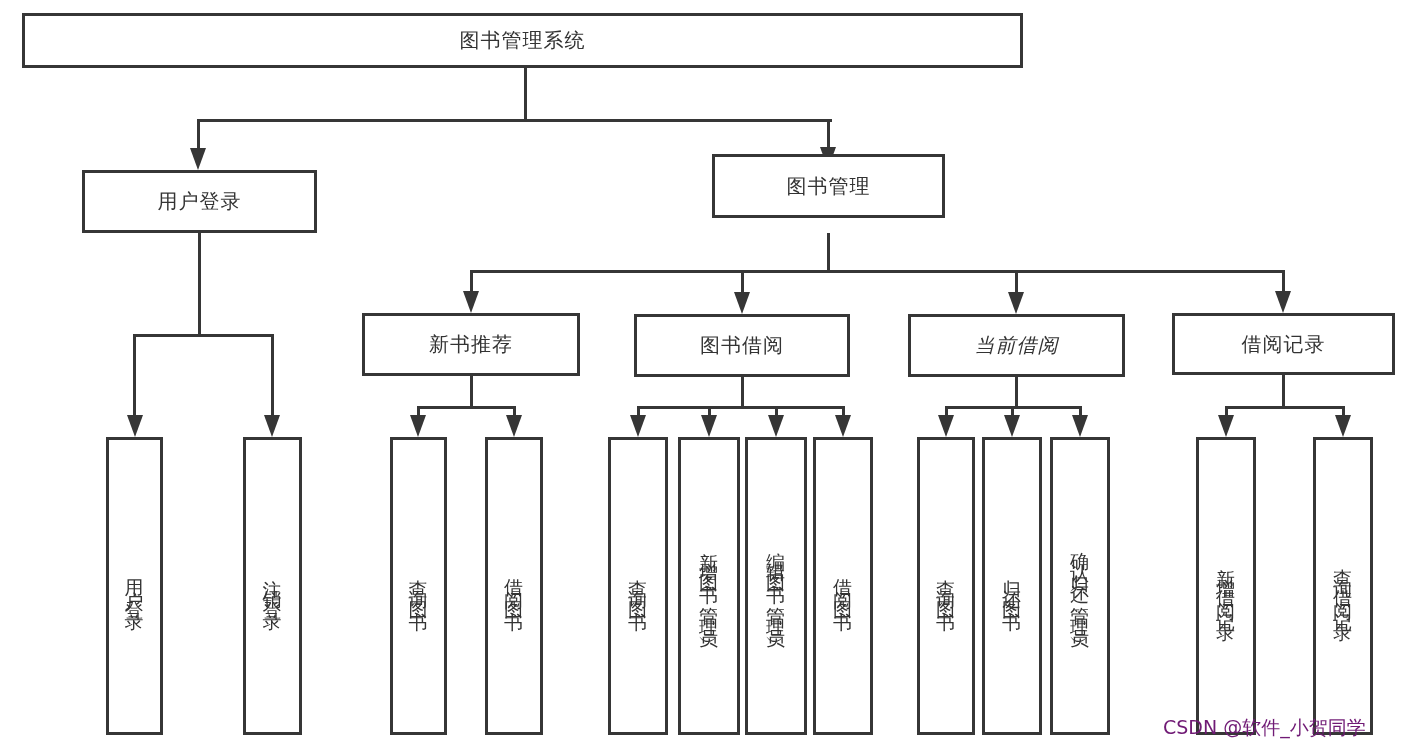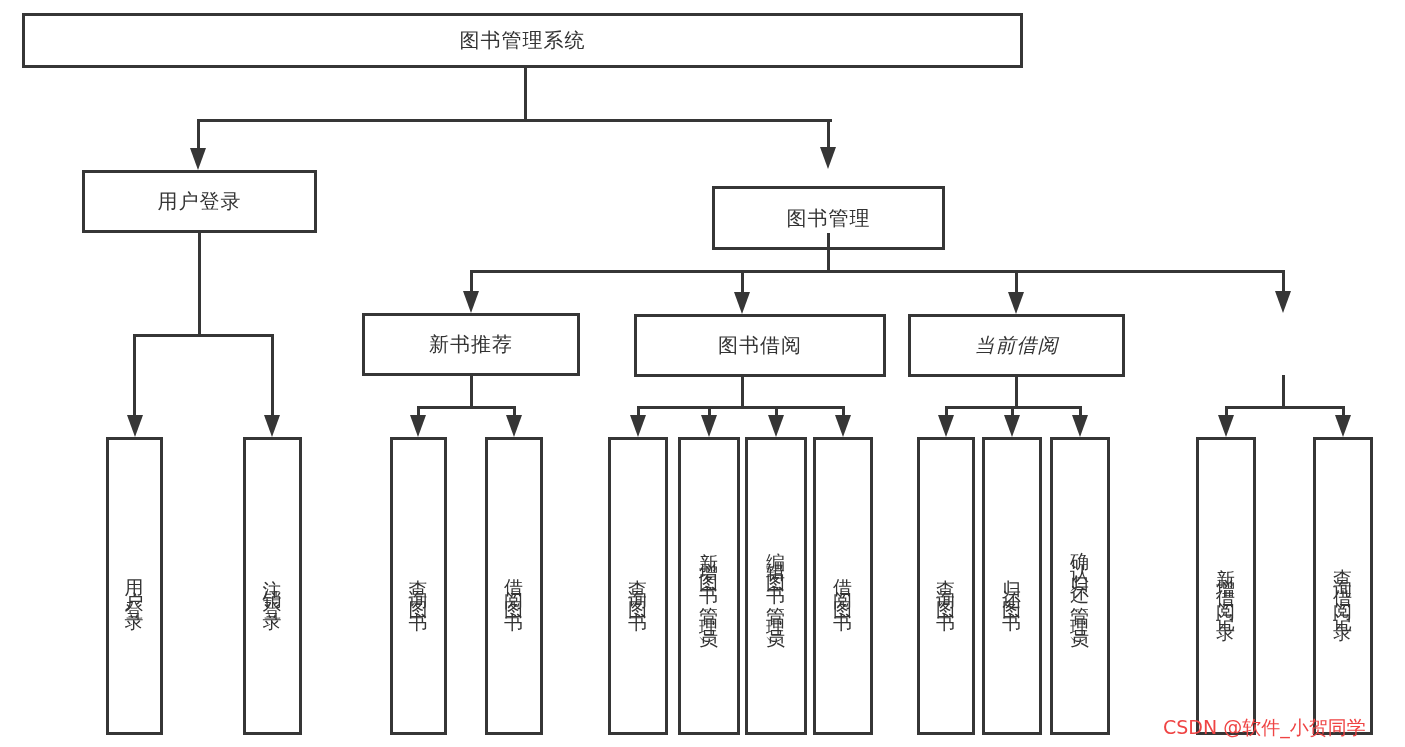--- a/index.html
+++ b/index.html
@@ -18,21 +18,21 @@
     font-size:19px;color:#333333;letter-spacing:11px;line-height:1;
   }
   .vline{position:absolute;width:3px;background:#363636;}
   .hline{position:absolute;height:3px;background:#363636;}
   .arrowhead{
     position:absolute;width:0;height:0;
     border-left:8px solid transparent;border-right:8px solid transparent;
     border-top:22px solid #363636;
   }
   .watermark{
-    position:absolute;left:1163px;top:715px;font-size:19px;color:#ef4444;
+    position:absolute;left:1163px;top:715px;font-size:19px;color:#701a75;
     white-space:nowrap;
   }
 </style>
 </head>
 <body>
 
 <div id="canvas">
 
   <div class="box" style="left:22px;top:13px;width:1001px;height:55px;align-items:center;">
     <span class="hlabel">图书管理系统</span>
@@ -41,21 +41,21 @@
   <div class="vline" style="left:524px;top:68px;height:52px;"></div>
   <div class="hline" style="left:198px;top:119px;width:634px;"></div>
   <div class="vline" style="left:197px;top:119px;height:33px;"></div>
   <div class="arrowhead" style="left:190px;top:148px;"></div>
   <div class="vline" style="left:827px;top:119px;height:33px;"></div>
   <div class="arrowhead" style="left:820px;top:147px;"></div>
 
   <div class="box" style="left:82px;top:170px;width:235px;height:63px;">
     <span class="hlabel">用户登录</span>
   </div>
-  <div class="box" style="left:712px;top:186px;width:233px;height:64px;">
+  <div class="box" style="left:712px;top:154px;width:233px;height:64px;">
     <span class="hlabel">图书管理</span>
   </div>
 
   <div class="vline" style="left:198px;top:233px;height:103px;"></div>
   <div class="hline" style="left:134px;top:334px;width:140px;"></div>
   <div class="vline" style="left:133px;top:334px;height:84px;"></div>
   <div class="arrowhead" style="left:127px;top:415px;"></div>
   <div class="vline" style="left:271px;top:334px;height:84px;"></div>
   <div class="arrowhead" style="left:264px;top:415px;"></div>
 
@@ -66,25 +66,28 @@
   <div class="vline" style="left:741px;top:270px;height:24px;"></div>
   <div class="arrowhead" style="left:734px;top:292px;"></div>
   <div class="vline" style="left:1015px;top:270px;height:24px;"></div>
   <div class="arrowhead" style="left:1008px;top:292px;"></div>
   <div class="vline" style="left:1282px;top:270px;height:24px;"></div>
   <div class="arrowhead" style="left:1275px;top:291px;"></div>
 
   <div class="box" style="left:362px;top:313px;width:218px;height:63px;justify-content:center;">
     <span class="hlabel">新书推荐</span>
   </div>
-  <div class="box" style="left:634px;top:314px;width:252px;height:63px;">
+  <div class="box" style="left:634px;top:314px;width:216px;height:63px;">
     <span class="hlabel">图书借阅</span>
   </div>
   <div class="box" style="left:908px;top:314px;width:217px;height:63px;font-style:italic;">
     <span class="hlabel">当前借阅</span>
+  </div>
+  <div class="box" style="left:1172px;top:313px;width:223px;height:62px;">
+    <span class="hlabel">借阅记录</span>
   </div>
 
   <div class="vline" style="left:470px;top:376px;height:32px;"></div>
   <div class="hline" style="left:418px;top:406px;width:97px;"></div>
   <div class="vline" style="left:417px;top:406px;height:12px;"></div>
   <div class="arrowhead" style="left:410px;top:415px;"></div>
   <div class="vline" style="left:513px;top:406px;height:12px;"></div>
   <div class="arrowhead" style="left:506px;top:415px;"></div>
 
   <div class="vline" style="left:741px;top:377px;height:31px;"></div>

